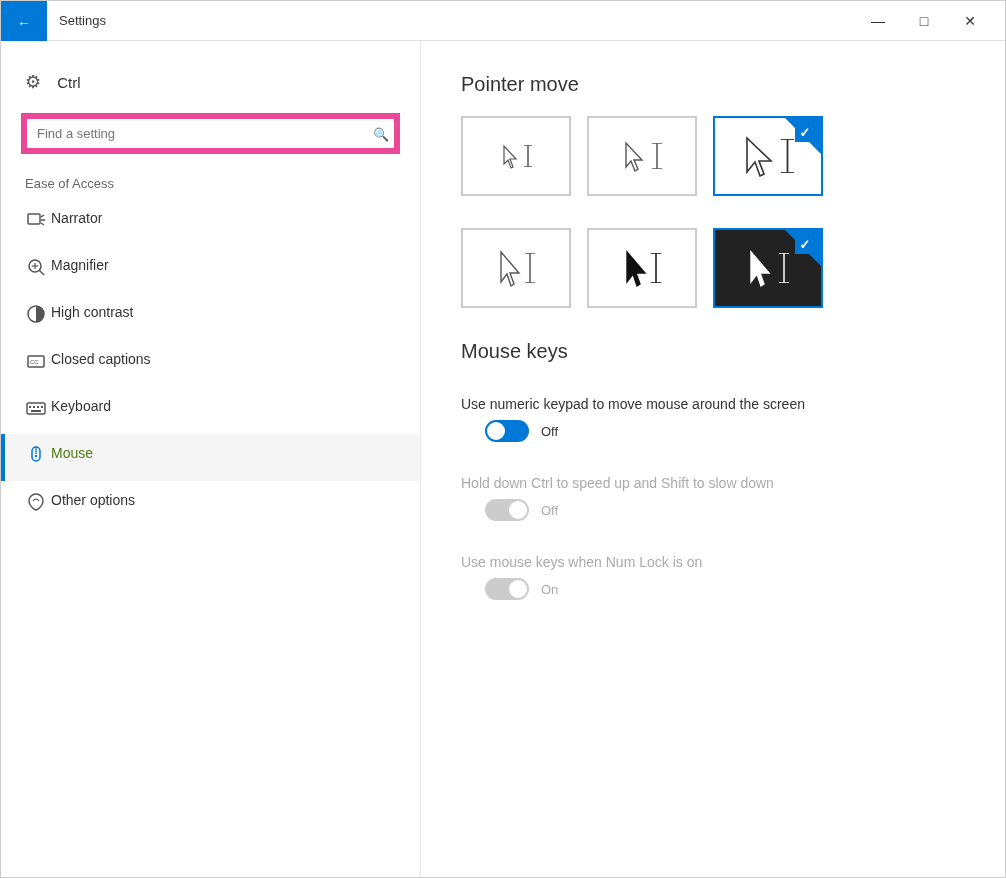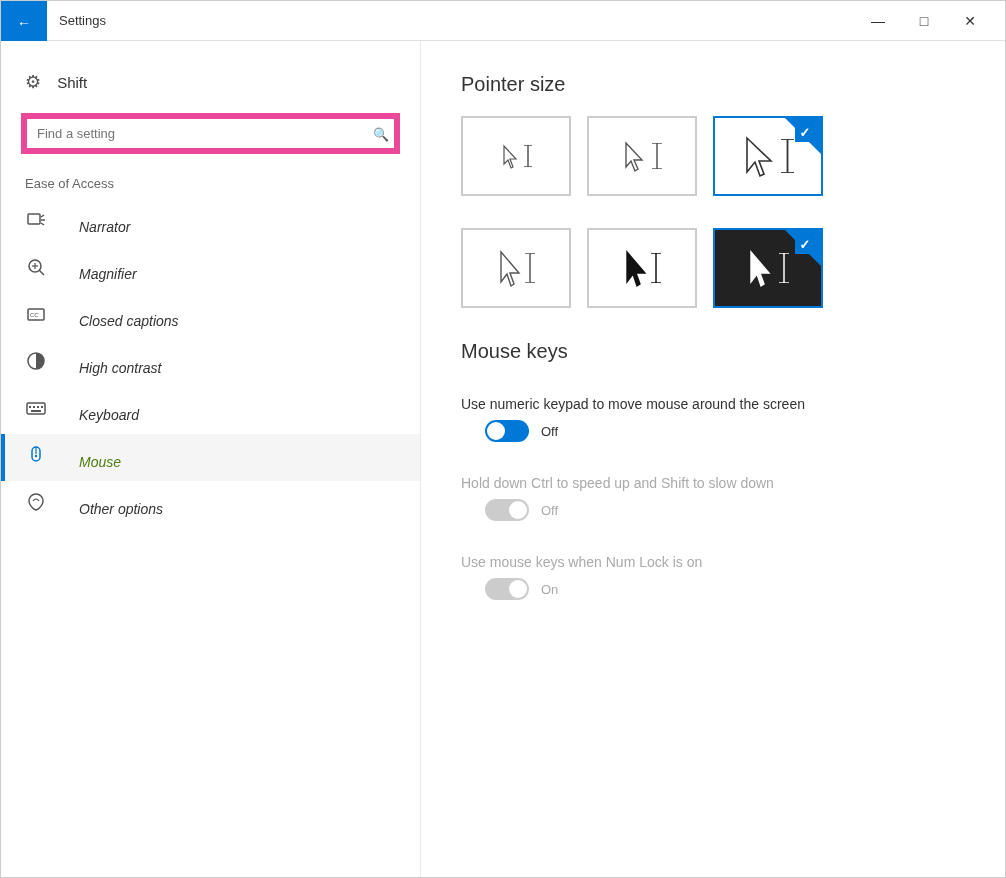--- a/index.html
+++ b/index.html
@@ -109,26 +109,25 @@
     }
     .sidebar-section-label {
       font-size: 11px;
       color: #666;
       padding: 6px 24px 8px 24px;
       text-transform: none;
       font-size: 13px;
     }
     .sidebar-item {
       display: flex;
-      align-items: flex-end;
+      align-items: flex-start;
       padding: 11px 24px;
       cursor: pointer;
-      gap: 32px;
+      gap: 4px;
       position: relative;
-      font-style: italic;
     }
     .sidebar-item.active {
       background: #f5f5f5;
     }
     .sidebar-item.active::before {
       content: '';
       position: absolute;
       left: 0;
       top: 0;
       bottom: 0;
@@ -333,21 +332,21 @@
       </div>
     </div>
   </div>
 
   <div class="content">
 
     <div class="sidebar">
 
       <div class="sidebar-home">
         <span class="sidebar-home-icon">⚙</span>
-        <span class="sidebar-home-label">Shift</span>
+        <span class="sidebar-home-label">Ctrl</span>
       </div>
 
       <div class="sidebar-search">
         <input type="text" placeholder="Find a setting" style="">
         <span class="sidebar-search-icon">🔍</span>
       </div>
 
       <div class="sidebar-section-label">Ease of Access</div>
 
       <div class="sidebar-item">
@@ -369,36 +368,36 @@
             <line x1="13.5" y1="13.5" x2="18" y2="18" stroke="#555" stroke-width="1.5"></line>
             <line x1="6" y1="9" x2="12" y2="9" stroke="#555" stroke-width="1.2"></line>
             <line x1="9" y1="6" x2="9" y2="12" stroke="#555" stroke-width="1.2"></line>
           </svg>
         </span>
         <span class="sidebar-item-label">Magnifier</span>
       </div>
 
       <div class="sidebar-item">
         <span class="sidebar-item-icon">
+          <svg width="20" height="20" viewBox="0 0 20 20">
+            <circle cx="10" cy="10" r="8" stroke="#555" stroke-width="1.5" fill="none"></circle>
+            <path d="M10 2 A8 8 0 0 1 10 18 Z" fill="#555"></path>
+          </svg>
+        </span>
+        <span class="sidebar-item-label">High contrast</span>
+      </div>
+
+      <div class="sidebar-item">
+        <span class="sidebar-item-icon">
           <svg width="20" height="20" viewBox="0 0 20 20" fill="none">
             <rect x="2" y="5" width="16" height="11" rx="1" stroke="#555" stroke-width="1.5" fill="none"></rect>
             <text x="4" y="13" font-size="6" fill="#555" font-family="sans-serif">CC</text>
           </svg>
         </span>
         <span class="sidebar-item-label">Closed captions</span>
-      </div>
-
-      <div class="sidebar-item">
-        <span class="sidebar-item-icon">
-          <svg width="20" height="20" viewBox="0 0 20 20">
-            <circle cx="10" cy="10" r="8" stroke="#555" stroke-width="1.5" fill="none"></circle>
-            <path d="M10 2 A8 8 0 0 1 10 18 Z" fill="#555"></path>
-          </svg>
-        </span>
-        <span class="sidebar-item-label">High contrast</span>
       </div>
 
       <div class="sidebar-item">
         <span class="sidebar-item-icon">
           <svg width="20" height="20" viewBox="0 0 20 20" fill="none">
             <rect x="1" y="5" width="18" height="11" rx="1.5" stroke="#555" stroke-width="1.5" fill="none"></rect>
             <rect x="3" y="8" width="2" height="2" rx="0.3" fill="#555"></rect>
             <rect x="7" y="8" width="2" height="2" rx="0.3" fill="#555"></rect>
             <rect x="11" y="8" width="2" height="2" rx="0.3" fill="#555"></rect>
             <rect x="15" y="8" width="2" height="2" rx="0.3" fill="#555"></rect>
@@ -425,21 +424,21 @@
             <path d="M10 2 C6 2 3 5 3 9 C3 13 7 17 10 18 C13 17 17 13 17 9 C17 5 14 2 10 2Z" stroke="#555" stroke-width="1.5" fill="none"></path>
             <path d="M7 9 Q10 5 13 9" stroke="#555" stroke-width="1.2" fill="none"></path>
           </svg>
         </span>
         <span class="sidebar-item-label">Other options</span>
       </div>
     </div>
 
     <div class="main">
 
-      <div class="section-title">Pointer size</div>
+      <div class="section-title">Pointer move</div>
       <div class="pointer-size-options">
 
         <div class="pointer-option">
           <div class="pointer-option-inner">
             <svg width="20" height="28" viewBox="0 0 20 28">
               <polygon points="4,4 4,22 8,18 11,26 13,25 10,17 16,17" fill="white" stroke="#555" stroke-width="1.2"></polygon>
             </svg>
             <svg width="8" height="22" viewBox="0 0 8 22">
               <line x1="4" y1="0" x2="4" y2="22" stroke="#555" stroke-width="1.5"></line>
               <line x1="0" y1="0" x2="8" y2="0" stroke="#555" stroke-width="1.5"></line>

